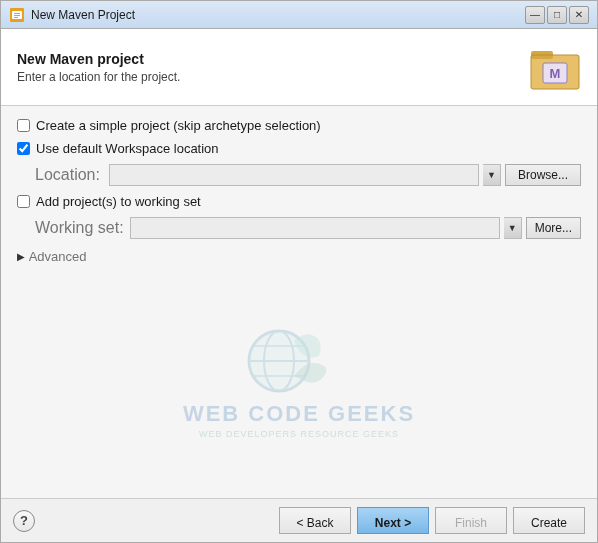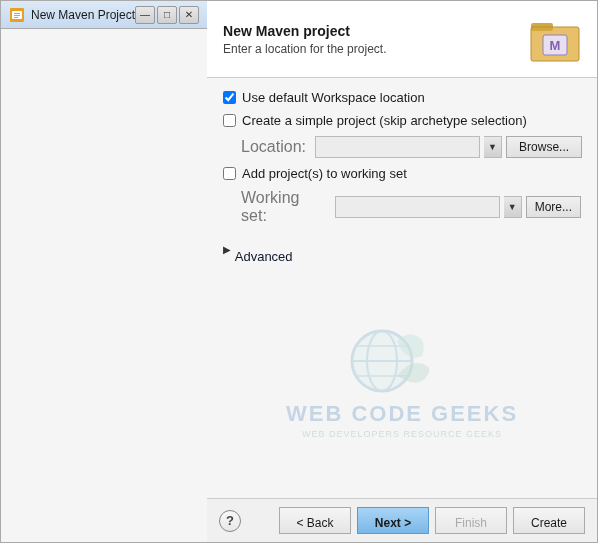--- a/index.html
+++ b/index.html
@@ -18,21 +18,21 @@
       min-height: 100vh;
     }
 
     .window {
       width: 598px;
       height: 543px;
       background: #f5f5f5;
       border: 1px solid #aaa;
       box-shadow: 2px 2px 8px rgba(0,0,0,0.3);
       display: flex;
-      flex-direction: row;
+      flex-direction: column;
     }
 
     .title-bar {
       background: linear-gradient(to bottom, #dce9f7, #c5d9f0);
       height: 28px;
       display: flex;
       align-items: center;
       padding: 0 8px;
       border-bottom: 1px solid #aaa;
       flex-shrink: 0;
@@ -214,23 +214,22 @@
       cursor: pointer;
       padding: 2px 0;
     }
 
     .advanced-arrow {
       font-size: 10px;
       color: #333;
     }
 
     .advanced-label {
-      color: #0f172a;
+      color: #737373;
       font-size: 13px;
-      margin-top: 14px;
     }
 
     .watermark-area {
       flex: 1;
       display: flex;
       align-items: center;
       justify-content: center;
       position: relative;
       min-height: 120px;
     }
@@ -354,27 +353,27 @@
 
           <rect x="14" y="22" width="24" height="20" rx="2" fill="#e8e0f0" stroke="#9080c0" stroke-width="1"></rect>
           <text x="26" y="37" text-anchor="middle" font-size="16" font-weight="bold" fill="#8060b0" font-family="Arial">M</text>
         </svg>
       </div>
     </div>
 
     <div class="form-section">
 
       <div class="checkbox-row">
+        <input type="checkbox" id="simple-project" style="">
+        <label class="checkbox-label" for="simple-project">Create a simple project (skip archetype selection)</label>
+      </div>
+
+      <div class="checkbox-row">
         <input type="checkbox" id="use-default-workspace" checked="" style="">
         <label class="checkbox-label" for="use-default-workspace">Use default Workspace location</label>
-      </div>
-
-      <div class="checkbox-row">
-        <input type="checkbox" id="simple-project" style="">
-        <label class="checkbox-label" for="simple-project">Create a simple project (skip archetype selection)</label>
       </div>
 
       <div class="field-row">
         <span class="field-label">Location:</span>
         <div class="field-input-group">
           <input type="text" class="combo-input" disabled="" placeholder="" style="">
           <div class="combo-arrow">▼</div>
           <button class="browse-btn">Browse...</button>
         </div>
       </div>

